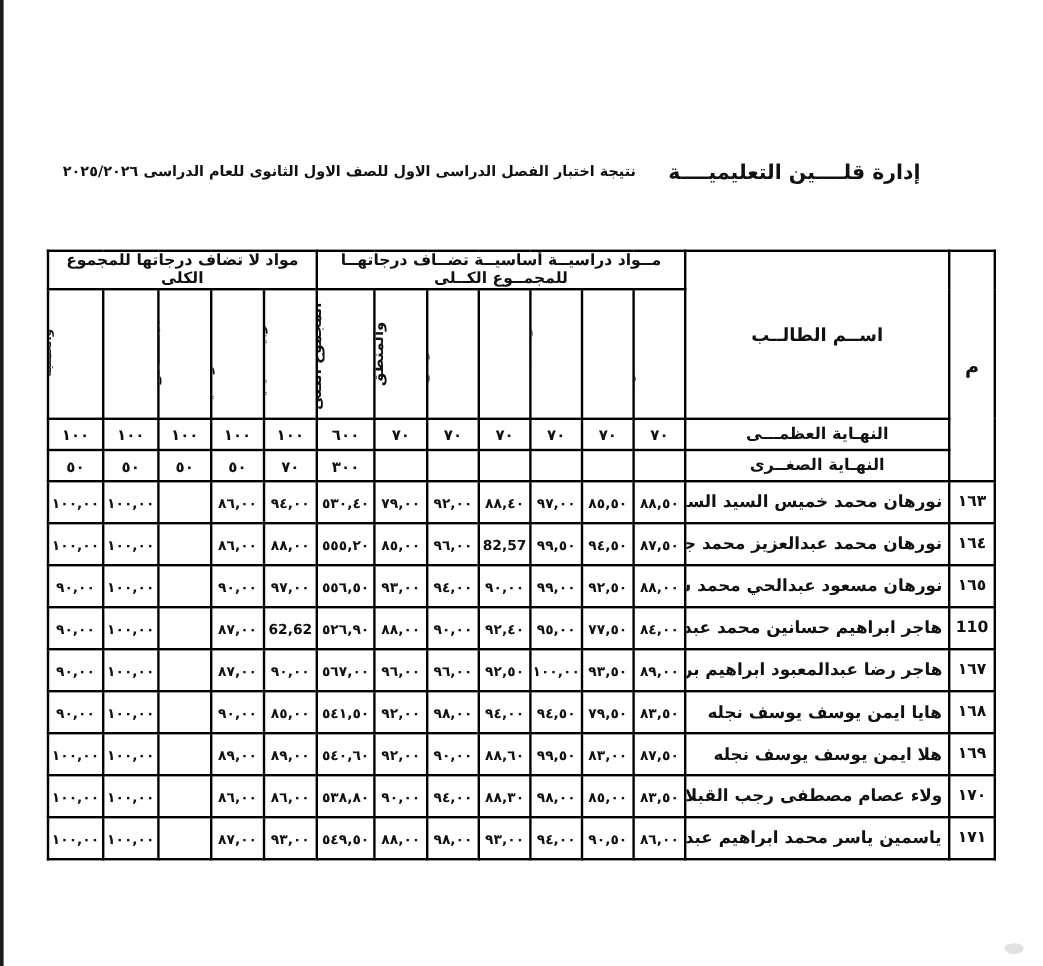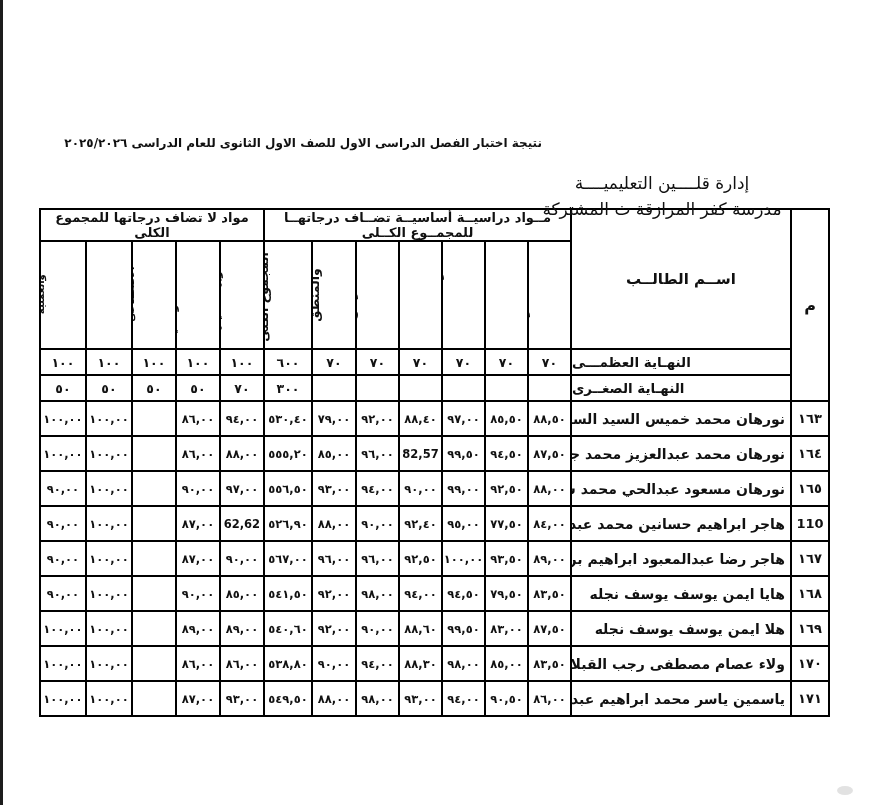--- a/index.html
+++ b/index.html
@@ -7,53 +7,52 @@
     width:869px;height:805px;background:#ffffff;position:relative;
     font-family:"DejaVu Sans","Liberation Sans",sans-serif;color:#111;
     direction:rtl;overflow:hidden;
   }
   .left-edge{position:absolute;left:0;top:0;width:3px;height:100%;background:#1c1c1c;}
   .corner-smudge{position:absolute;right:16px;bottom:10px;width:16px;height:9px;
     background:#cfcxfc;background:#cbcbcb;border-radius:50%;opacity:.55;}
   
   .page-header{position:relative;height:208px;}
   .admin-block{position:absolute;top:132px;right:72px;width:270px;text-align:center;
-    font-weight:normal;font-size:17px;line-height:1.5;margin-top:39px;}
-  .title-block{position:absolute;top:136px;left:92px;width:450px;}
+    font-weight:bold;font-size:17px;line-height:1.5;}
+  .title-block{position:absolute;top:136px;left:80px;width:450px;}
   .title-line1{font-weight:bold;font-size:12px;white-space:nowrap;}
   .title-line2{font-size:17px;font-weight:bold;margin-top:8px;}
   
   table.results{border-collapse:collapse;table-layout:fixed;width:789px;
     margin:0 39px 0 auto;background:#fff;}
   td{border:2px solid #000;text-align:center;vertical-align:middle;
     padding:0;overflow:hidden;}
   td.group-cell{height:30px;font-weight:bold;font-size:13px;text-align:center;}
   td.serial-head{font-weight:bold;font-size:16px;}
   td.name-head{font-weight:bold;font-size:15px;letter-spacing:1px;}
   td.vcell{height:106px;}
   .vtext{display:inline-block;transform:rotate(-90deg);white-space:normal;
     width:94px;line-height:1.12;font-weight:bold;font-size:12.5px;text-align:center;}
   .vtext.small{font-size:10px;width:100px;}
-  td.limit-label{height:24px;font-weight:bold;font-size:13.5px;text-align:left;}
+  td.limit-label{height:24px;font-weight:bold;font-size:13.5px;text-align:center;}
   td.limit-val{height:24px;font-weight:bold;font-size:12.5px;border-radius:11px;}
   tr.student-row td{height:33px;}
   td.serial-cell{font-weight:bold;font-size:13px;}
   td.student-name{text-align:right;padding-right:5px;font-weight:bold;font-size:14px;
     white-space:nowrap;}
   td.score-cell{font-weight:bold;font-size:11.5px;}
 </style>
 </head>
 <body>
 
 <div class="left-edge"></div>
 
 <div class="page-header">
   <div class="admin-block">
     <div>إدارة قلــــين التعليميــــة</div>
-    <div>مدرسة كفر المرازقة ث المشتركة</div>
   </div>
   <div class="title-block">
     <div class="title-line1">نتيجة اختبار الفصل الدراسى الاول للصف الاول الثانوى للعام الدراسى ٢٠٢٥/٢٠٢٦</div>
   </div>
 </div>
 
 <table class="results">
   <colgroup>
     <col style="width:38px">
       <col style="width:220px">

